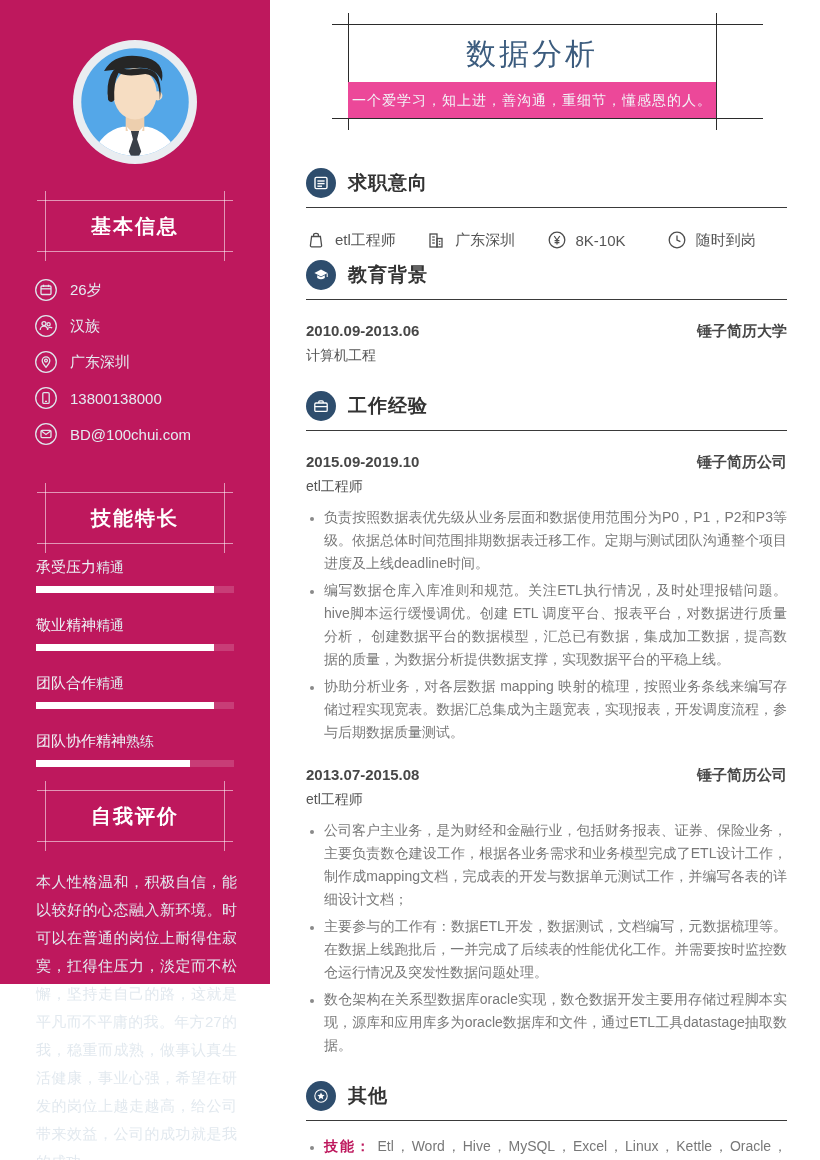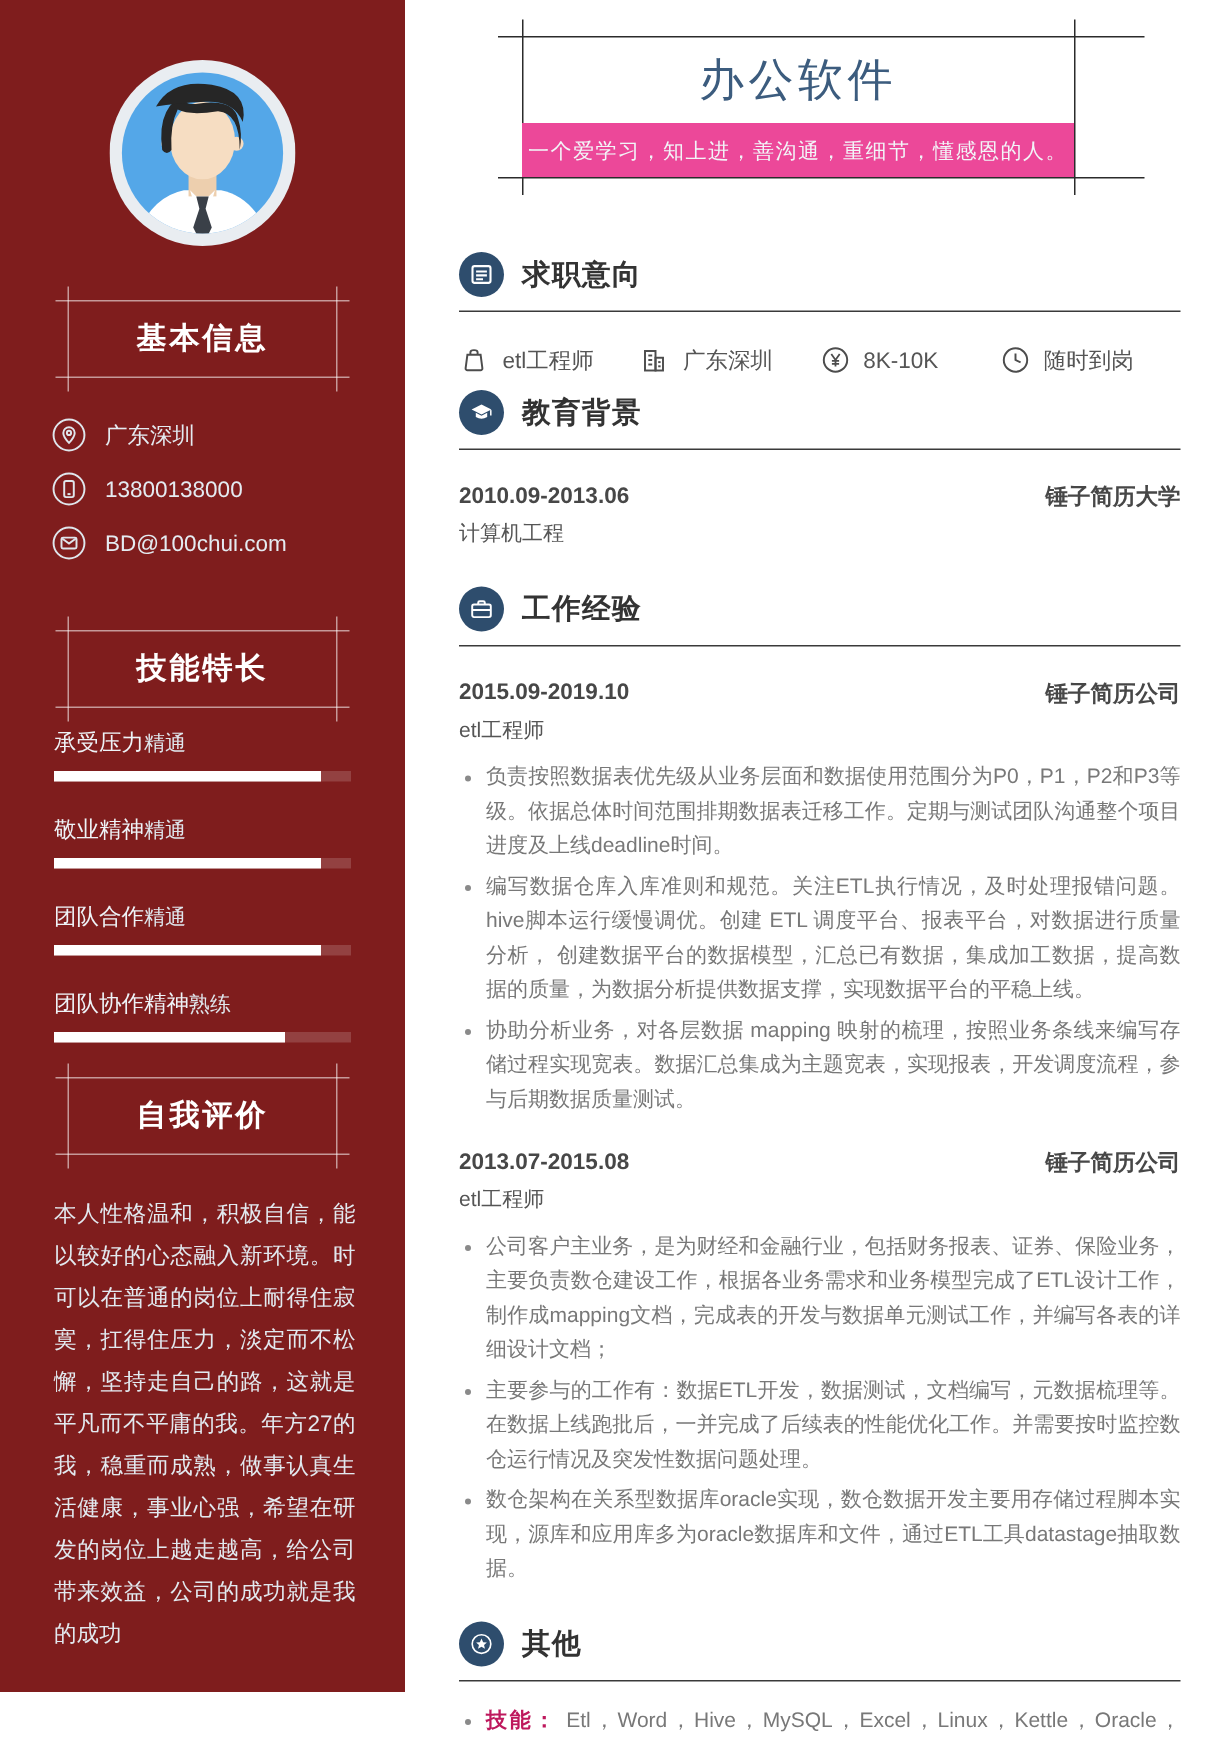--- a/index.html
+++ b/index.html
@@ -1,20 +1,20 @@
 <!DOCTYPE html>
 <html><head>
 <meta charset="utf-8">
 <style>
   * { margin:0; padding:0; box-sizing:border-box; }
   html,body { width:820px; height:1160px; overflow:hidden; }
   body { font-family:"Liberation Sans","DejaVu Sans",sans-serif; background:#ffffff; display:flex; }
 
   
-  .sidebar { width:270px; height:1128px; background:#7f1d1d; color:#e4ebf1; flex:0 0 270px; }
+  .sidebar { width:270px; height:984px; background:#be185d; color:#e4ebf1; flex:0 0 270px; }
   .avatar { width:124px; height:124px; margin:40px auto 0; display:block; }
 
   .s-title { position:relative; height:52px; margin-top:36px; }
   .s-title .hl { position:absolute; left:37px; right:37px; height:1px; background:rgba(255,255,255,.55); }
   .s-title .hl.top { top:0; } .s-title .hl.bot { bottom:0; }
   .s-title .vl { position:absolute; top:-9px; bottom:-9px; width:1px; background:rgba(255,255,255,.55); }
   .s-title .vl.left { left:45px; } .s-title .vl.right { right:45px; }
   .s-title span { display:block; text-align:center; line-height:52px; font-size:20px; font-weight:bold; color:#fff; letter-spacing:2px; }
 
   .info-list { margin-top:20px; }
@@ -90,20 +90,40 @@
       <i class="hl bot"></i>
       <i class="vl left"></i>
       <i class="vl right"></i>
     <span>基本信息</span>
   </div>
 
   <div class="info-list">
     <div class="info-row">
       <svg viewBox="0 0 24 24" width="24" height="24" fill="none" stroke="#dfe6ec" stroke-width="1.3">
         <circle cx="12" cy="12" r="10.3"></circle>
+          <rect x="7" y="8" width="10" height="8.5" rx="1"></rect>
+          <line x1="7" y1="10.8" x2="17" y2="10.8"></line>
+          <line x1="9.5" y1="6.7" x2="9.5" y2="9"></line>
+          <line x1="14.5" y1="6.7" x2="14.5" y2="9"></line>
+      </svg>
+      <span class="txt">26岁</span>
+    </div>
+    <div class="info-row">
+      <svg viewBox="0 0 24 24" width="24" height="24" fill="none" stroke="#dfe6ec" stroke-width="1.3">
+        <circle cx="12" cy="12" r="10.3"></circle>
+          <circle cx="10" cy="9.6" r="2"></circle>
+          <circle cx="14.6" cy="10.2" r="1.6"></circle>
+          <path d="M6.2,16 a3.8,3.8 0 0 1 7.6,0"></path>
+          <path d="M13.2,15.6 a3.2,3.2 0 0 1 5,-1.6"></path>
+      </svg>
+      <span class="txt">汉族</span>
+    </div>
+    <div class="info-row">
+      <svg viewBox="0 0 24 24" width="24" height="24" fill="none" stroke="#dfe6ec" stroke-width="1.3">
+        <circle cx="12" cy="12" r="10.3"></circle>
           <path d="M12,6.8 a3.8,3.8 0 0 1 3.8,3.8 c0,2.6 -3.8,6.6 -3.8,6.6 s-3.8,-4 -3.8,-6.6 a3.8,3.8 0 0 1 3.8,-3.8 Z"></path>
           <circle cx="12" cy="10.6" r="1.4"></circle>
       </svg>
       <span class="txt">广东深圳</span>
     </div>
     <div class="info-row">
       <svg viewBox="0 0 24 24" width="24" height="24" fill="none" stroke="#dfe6ec" stroke-width="1.3">
         <circle cx="12" cy="12" r="10.3"></circle>
           <rect x="8.8" y="6.6" width="6.4" height="10.8" rx="1.2"></rect>
           <line x1="11" y1="15.4" x2="13" y2="15.4"></line>
@@ -178,21 +198,21 @@
 
 </aside>
 
 <main class="main">
 
   <div class="header">
     <i class="h-top"></i>
       <i class="h-bot"></i>
       <i class="v-left"></i>
       <i class="v-right"></i>
-    <div class="h-title">办公软件</div>
+    <div class="h-title">数据分析</div>
     <div class="h-sub">一个爱学习，知上进，善沟通，重细节，懂感恩的人。</div>
   </div>
 
   <div class="sec-head" style="margin-top:18px">
     <span class="sec-icon">
       <svg viewBox="0 0 16 16" width="16" height="16" fill="none" stroke="#ffffff" stroke-width="1.4">
         <rect x="2" y="2.4" width="12" height="11.2" rx="1.4"></rect>
           <line x1="4.4" y1="6" x2="11.6" y2="6"></line>
           <line x1="4.4" y1="8.6" x2="11.6" y2="8.6"></line>
           <line x1="4.4" y1="11.2" x2="9" y2="11.2"></line>

